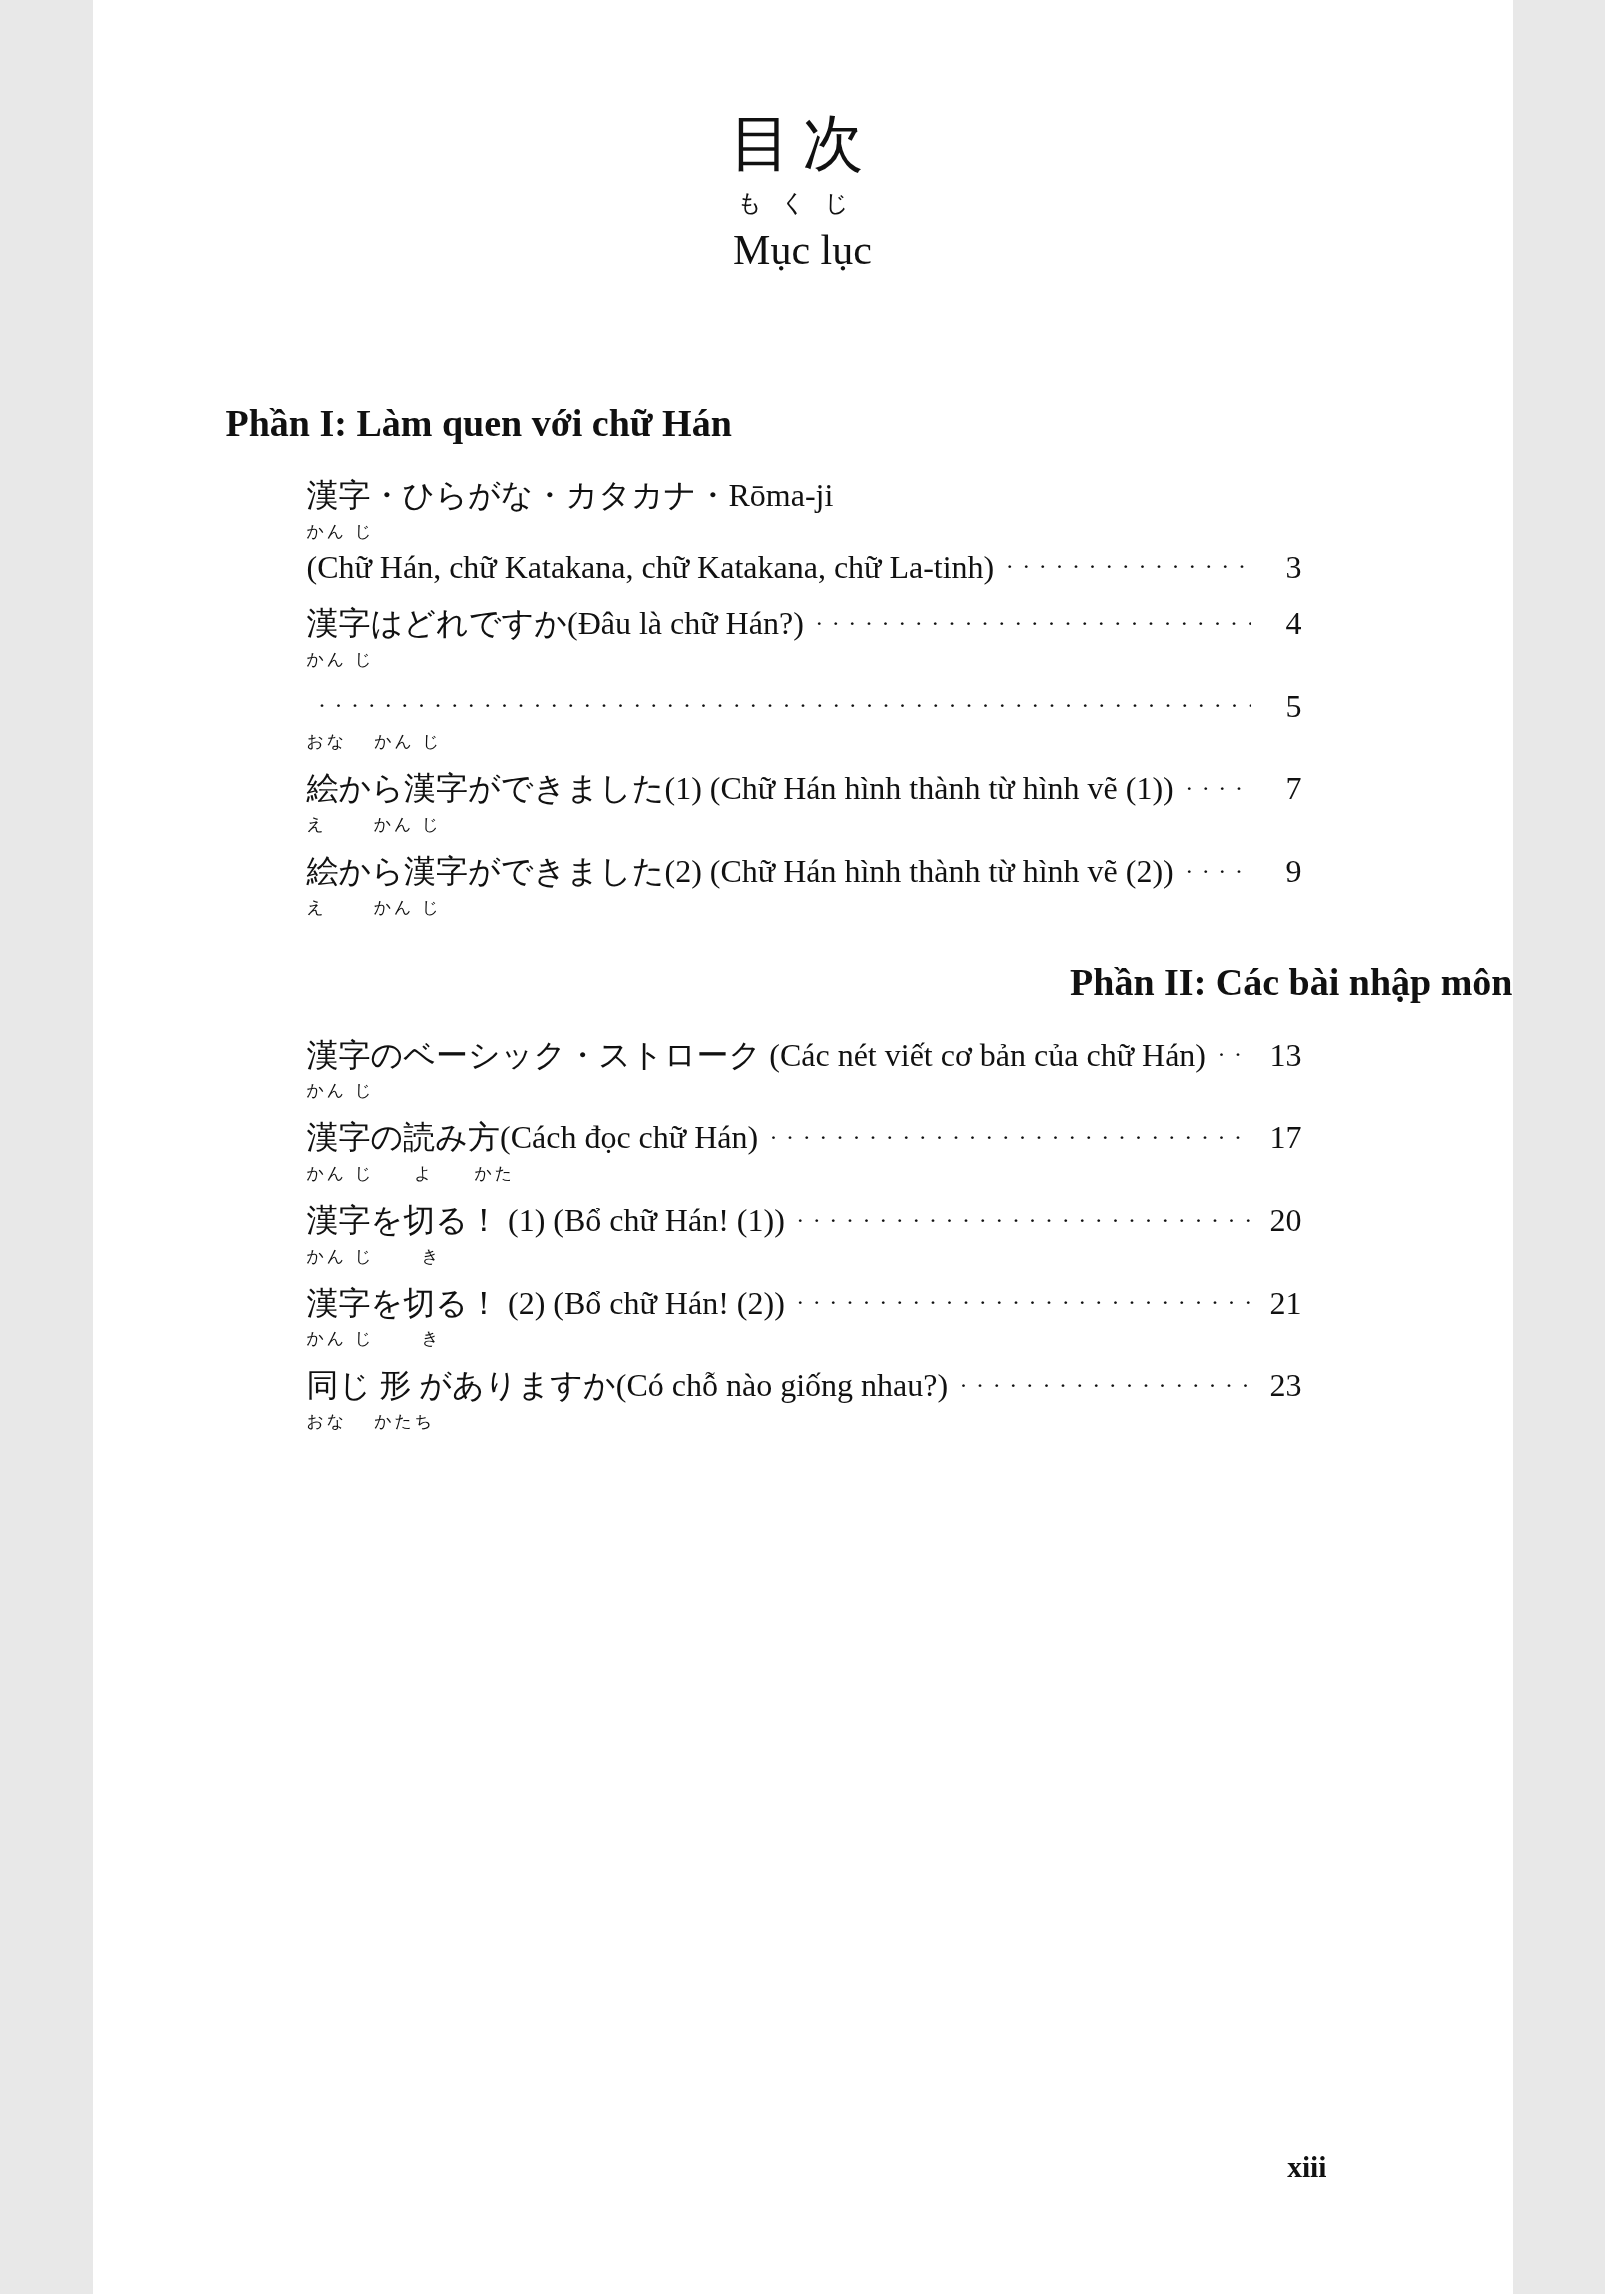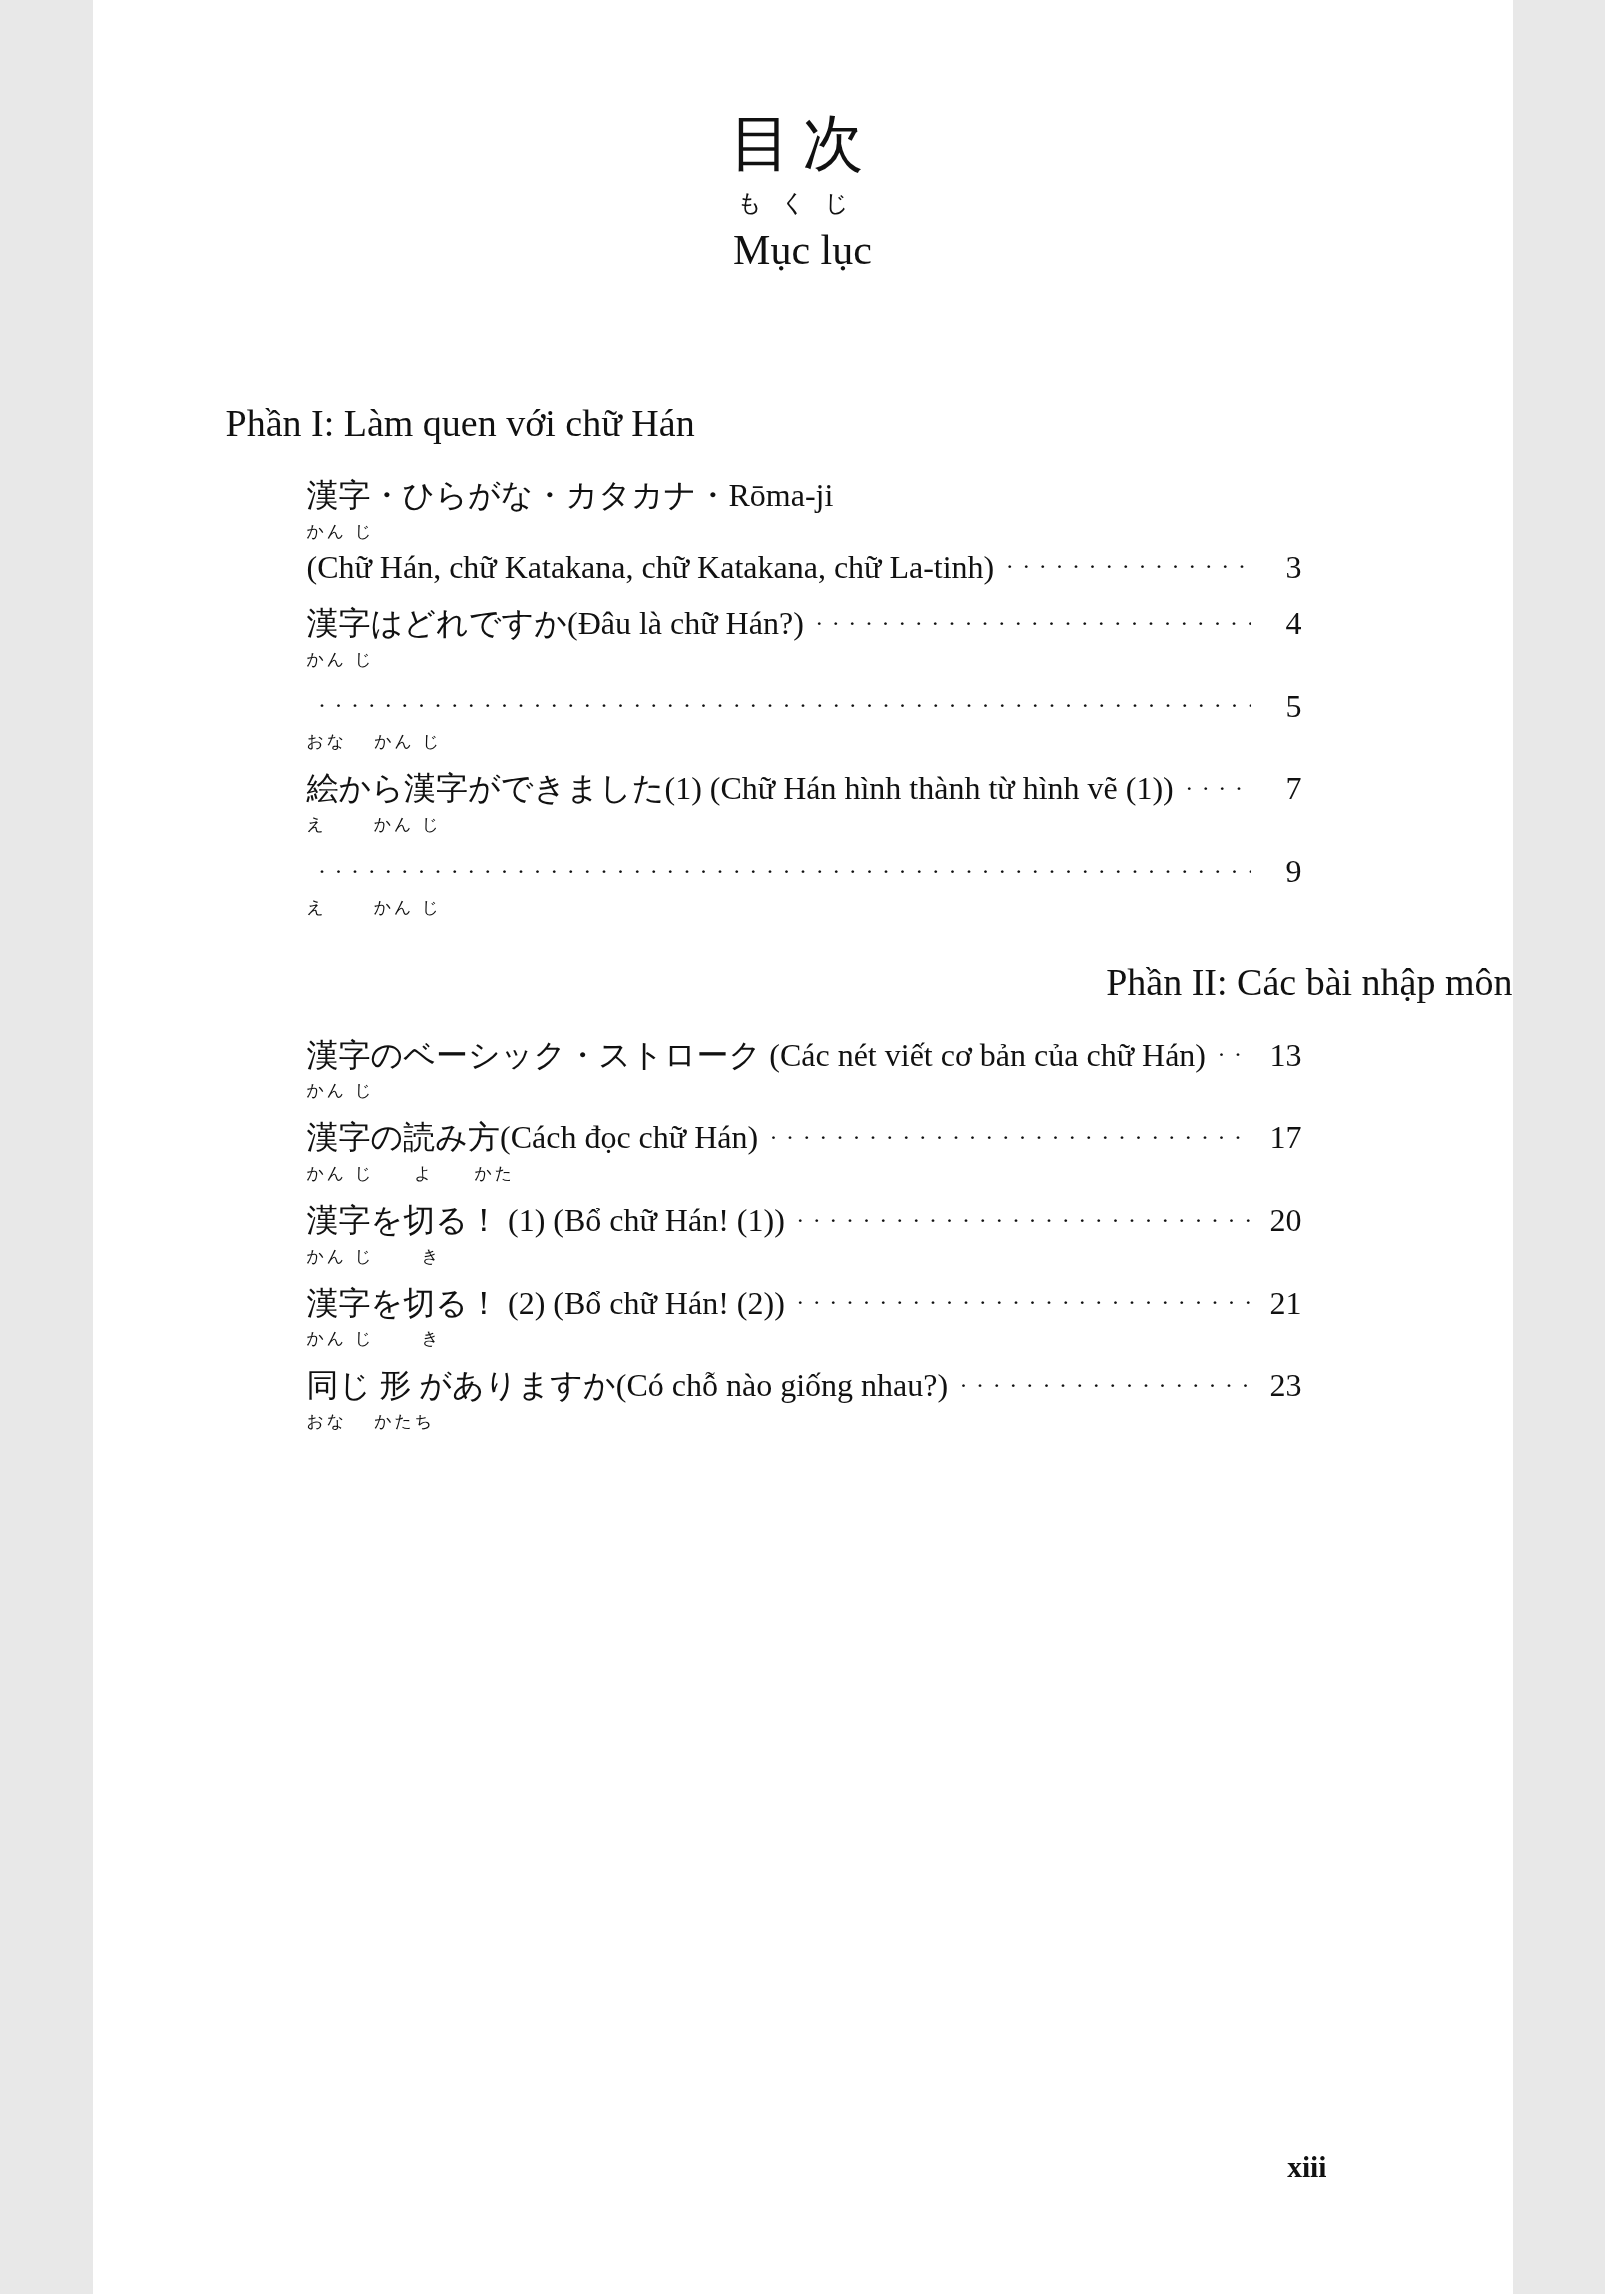--- a/index.html
+++ b/index.html
@@ -8,21 +8,21 @@
     font-family:"Liberation Serif", serif; color:#111; overflow:hidden;
     margin:0 auto;
   }
   .title-block { text-align:center; padding-top:110px; }
   .title-kanji { font-size:61px; line-height:1.1; letter-spacing:11.4px; font-weight:500; }
   .title-furigana { font-size:24px; letter-spacing:19px; margin-top:9.5px; }
   .title-viet { font-size:42px; margin-top:7.6px; }
 
   .section { margin:0; }
   .section-heading {
-    font-size:38px; font-weight:400; margin:0 0 0 133px; line-height:1.1;
+    font-size:38px; font-weight:700; margin:0 0 0 133px; line-height:1.1;
   }
   .heading-1 { margin-top:129px; }
   .heading-2 { margin-top:42px;text-align:right; }
 
   .entries { margin:28.5px 211px 0 214px; }
   .entry { margin-bottom:11.4px; }
   .main-row { display:flex; align-items:center; font-size:32px; line-height:1.4; }
   .main-text { white-space:nowrap; }
   .dots {
     flex:1 1 auto; overflow:hidden; white-space:nowrap;
@@ -88,20 +88,21 @@
         <div class="main-row">
           <span class="main-text">絵から漢字ができました(1) (Chữ Hán hình thành từ hình vẽ (1))</span>
           <span class="dots">······················································································</span>
           <span class="page-num">7</span>
         </div>
         <div class="furigana">え　　 かん じ</div>
       </div>
 
       <div class="entry">
         <div class="main-row">
+          <span class="main-text">絵から漢字ができました(2) (Chữ Hán hình thành từ hình vẽ (2))</span>
           <span class="dots">······················································································</span>
           <span class="page-num">9</span>
         </div>
         <div class="furigana">え　　 かん じ</div>
       </div>
 
     </div>
   </section>
 
   <section class="section">

